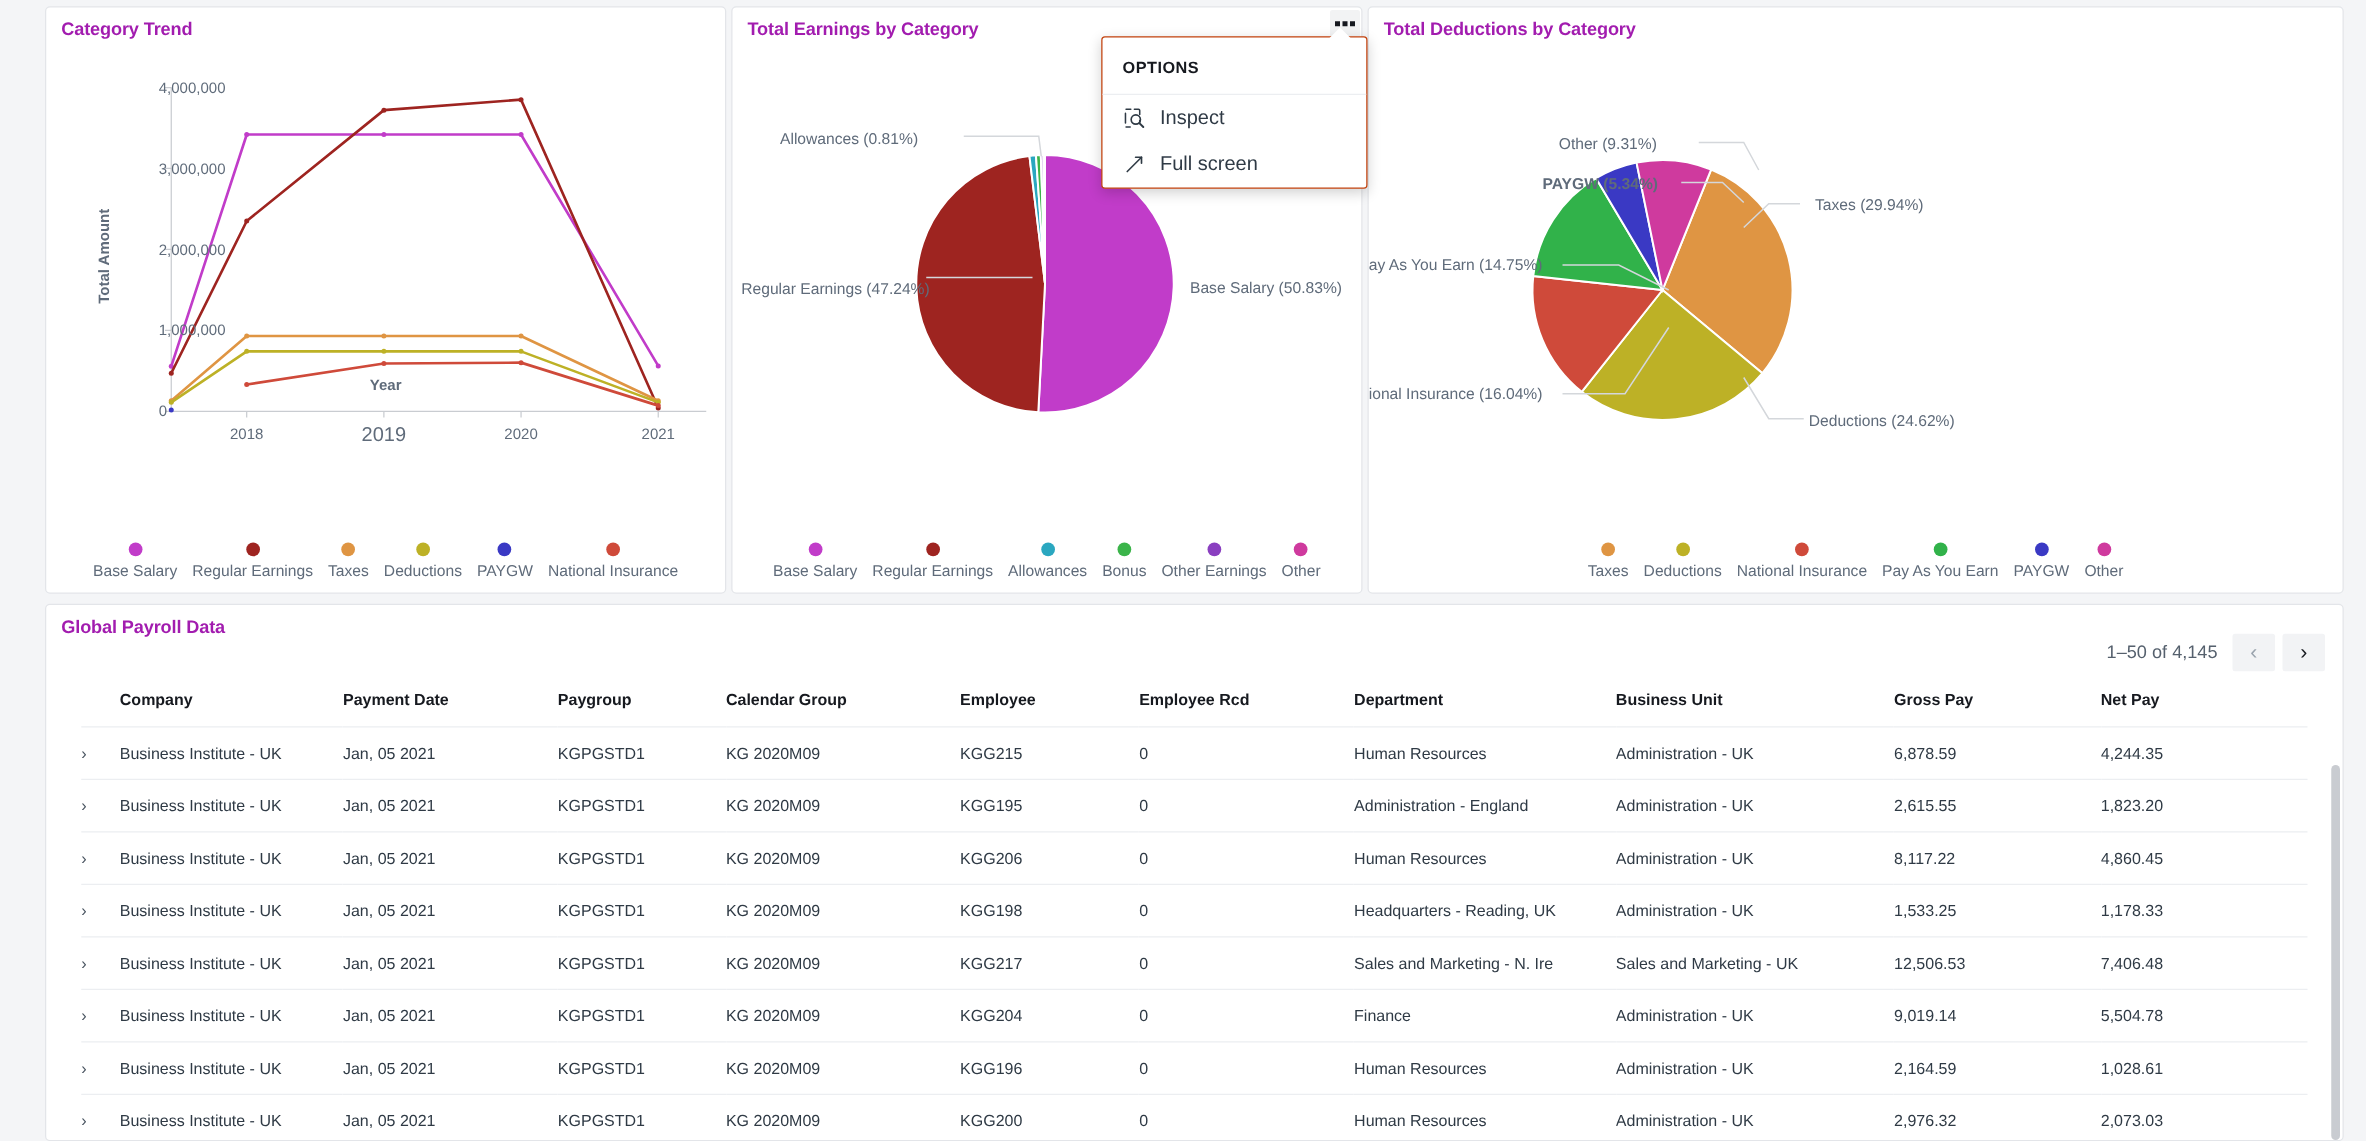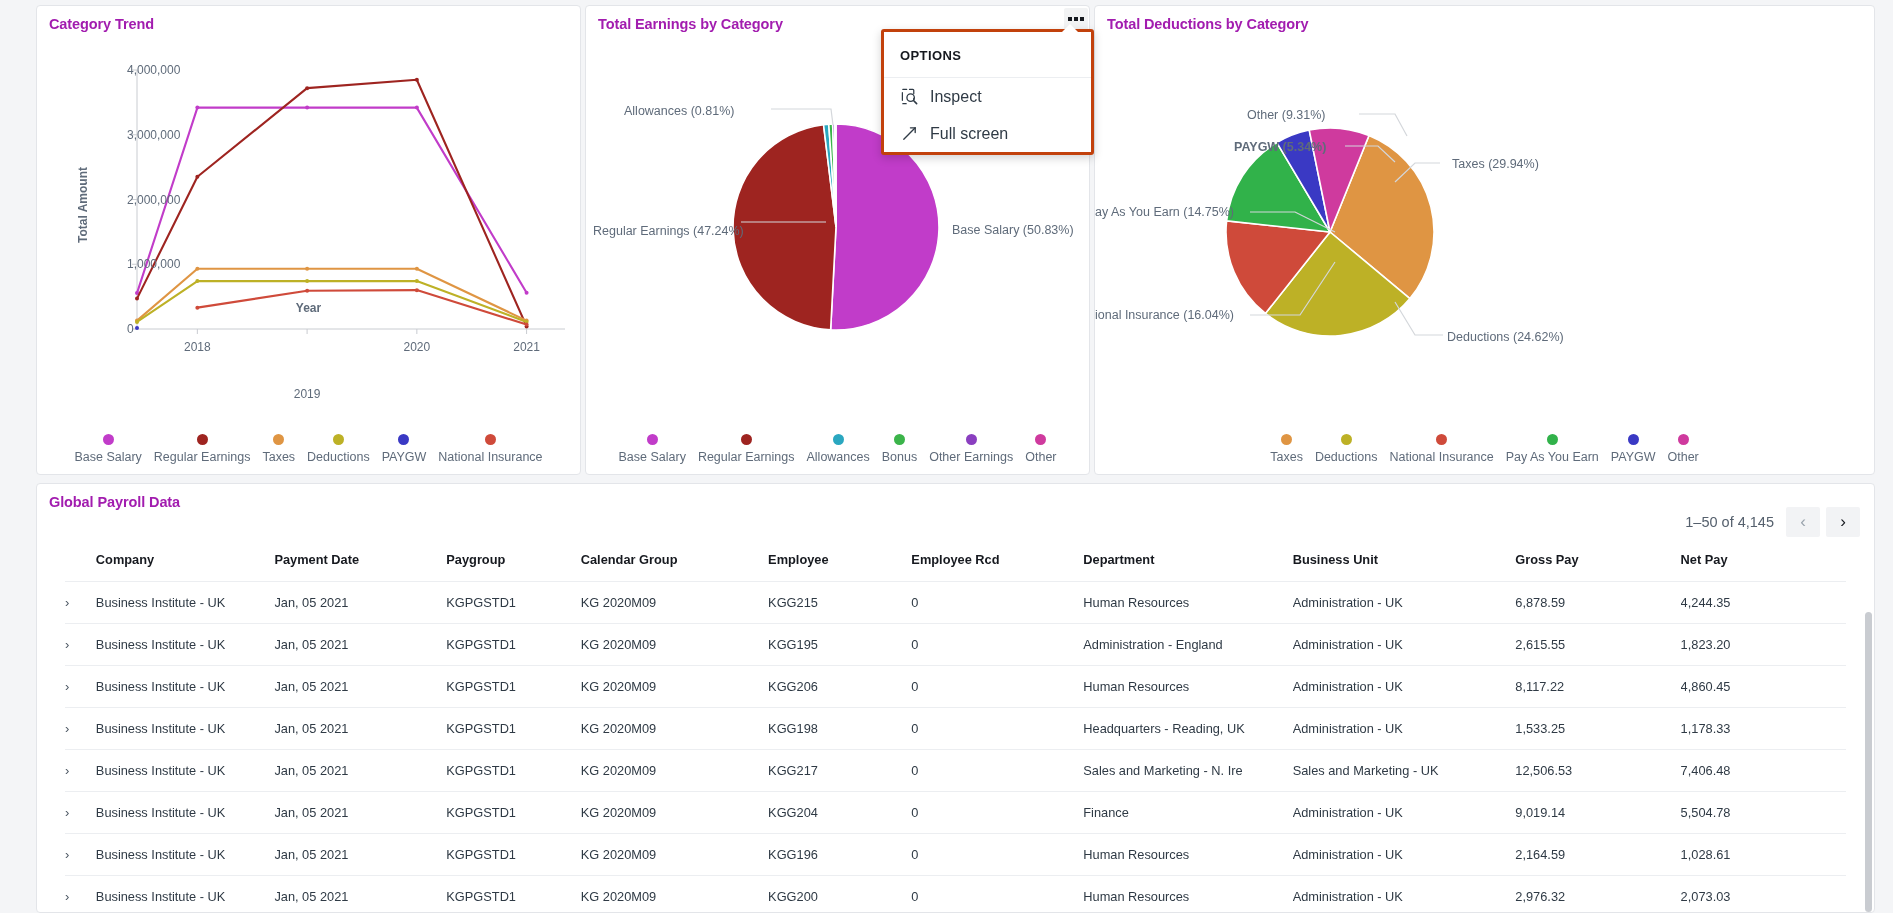--- a/index.html
+++ b/index.html
@@ -66,21 +66,21 @@
   #kebab-btn {
     position: absolute; left: 1064px; top: 8px;
     width: 24px; height: 21px; background: #f2f3f4;
     border-radius: 2px 2px 0 0;
     display: flex; align-items: center; justify-content: center; gap: 2px;
     cursor: pointer; z-index: 40;
   }
   #kebab-btn span { width: 4px; height: 4px; background: #16191f; }
   .menu {
     position: absolute; left: 881px; top: 29px; width: 213px;
-    background: #fff; border: 3px solid #c2410c; border-radius: 3px;
+    background: #fff; border: 1px solid #c2410c; border-radius: 3px;
     box-shadow: 0 3px 10px rgba(0,0,0,.18); z-index: 50;
   }
   .menu::after {
     content: ""; position: absolute; right: 12px; top: -8px;
     border-left: 9px solid transparent; border-right: 9px solid transparent;
     border-bottom: 9px solid #fff;
   }
   .menu-header {
     font-size: 13px; font-weight: bold; color: #16191f;
     padding: 16px 0 14px 16px; letter-spacing: .4px;
@@ -190,21 +190,21 @@
           <circle cx="379.84615384615864" cy="258.15" r="2" fill="#cf4a3a"></circle>
           <circle cx="489.58974358975223" cy="292.4675" r="2" fill="#cf4a3a"></circle>
         </svg>
       <div id="trend-ticks">
           <div class="tick-y" style="position: absolute; left: 90px; top: 297px; transform: translate(-100%, -50%); font-size: 12px; color: rgb(95, 107, 122); white-space: nowrap;">0</div>
           <div class="tick-y" style="position: absolute; left: 90px; top: 232.25px; transform: translate(-100%, -50%); font-size: 12px; color: rgb(95, 107, 122); white-space: nowrap;">1,000,000</div>
           <div class="tick-y" style="position: absolute; left: 90px; top: 167.5px; transform: translate(-100%, -50%); font-size: 12px; color: rgb(95, 107, 122); white-space: nowrap;">2,000,000</div>
           <div class="tick-y" style="position: absolute; left: 90px; top: 102.75px; transform: translate(-100%, -50%); font-size: 12px; color: rgb(95, 107, 122); white-space: nowrap;">3,000,000</div>
           <div class="tick-y" style="position: absolute; left: 90px; top: 38px; transform: translate(-100%, -50%); font-size: 12px; color: rgb(95, 107, 122); white-space: nowrap;">4,000,000</div>
           <div style="position: absolute; left: 160.359px; top: 308px; transform: translateX(-50%); font-size: 12px; color: rgb(95, 107, 122);">2018</div>
-          <div style="position: absolute; left: 270.103px; top: 308px; transform: translateX(-50%); font-size: 12px; color: rgb(95, 107, 122); margin-top: 47px;">2019</div>
+          <div style="position: absolute; left: 270.103px; top: 308px; transform: translateX(-50%); font-size: 16px; color: rgb(95, 107, 122);">2019</div>
           <div style="position: absolute; left: 379.846px; top: 308px; transform: translateX(-50%); font-size: 12px; color: rgb(95, 107, 122);">2020</div>
           <div style="position: absolute; left: 489.59px; top: 308px; transform: translateX(-50%); font-size: 12px; color: rgb(95, 107, 122);">2021</div>
         </div>
       <div class="axis-title-x" style="bottom:62px;">Year</div>
     </div>
     <div class="legend" id="legend-trend">
         <div class="legend-item">
           <span class="legend-dot" style="background: rgb(193, 60, 201);"></span>
           <span class="legend-label">Base Salary</span>
         </div>

